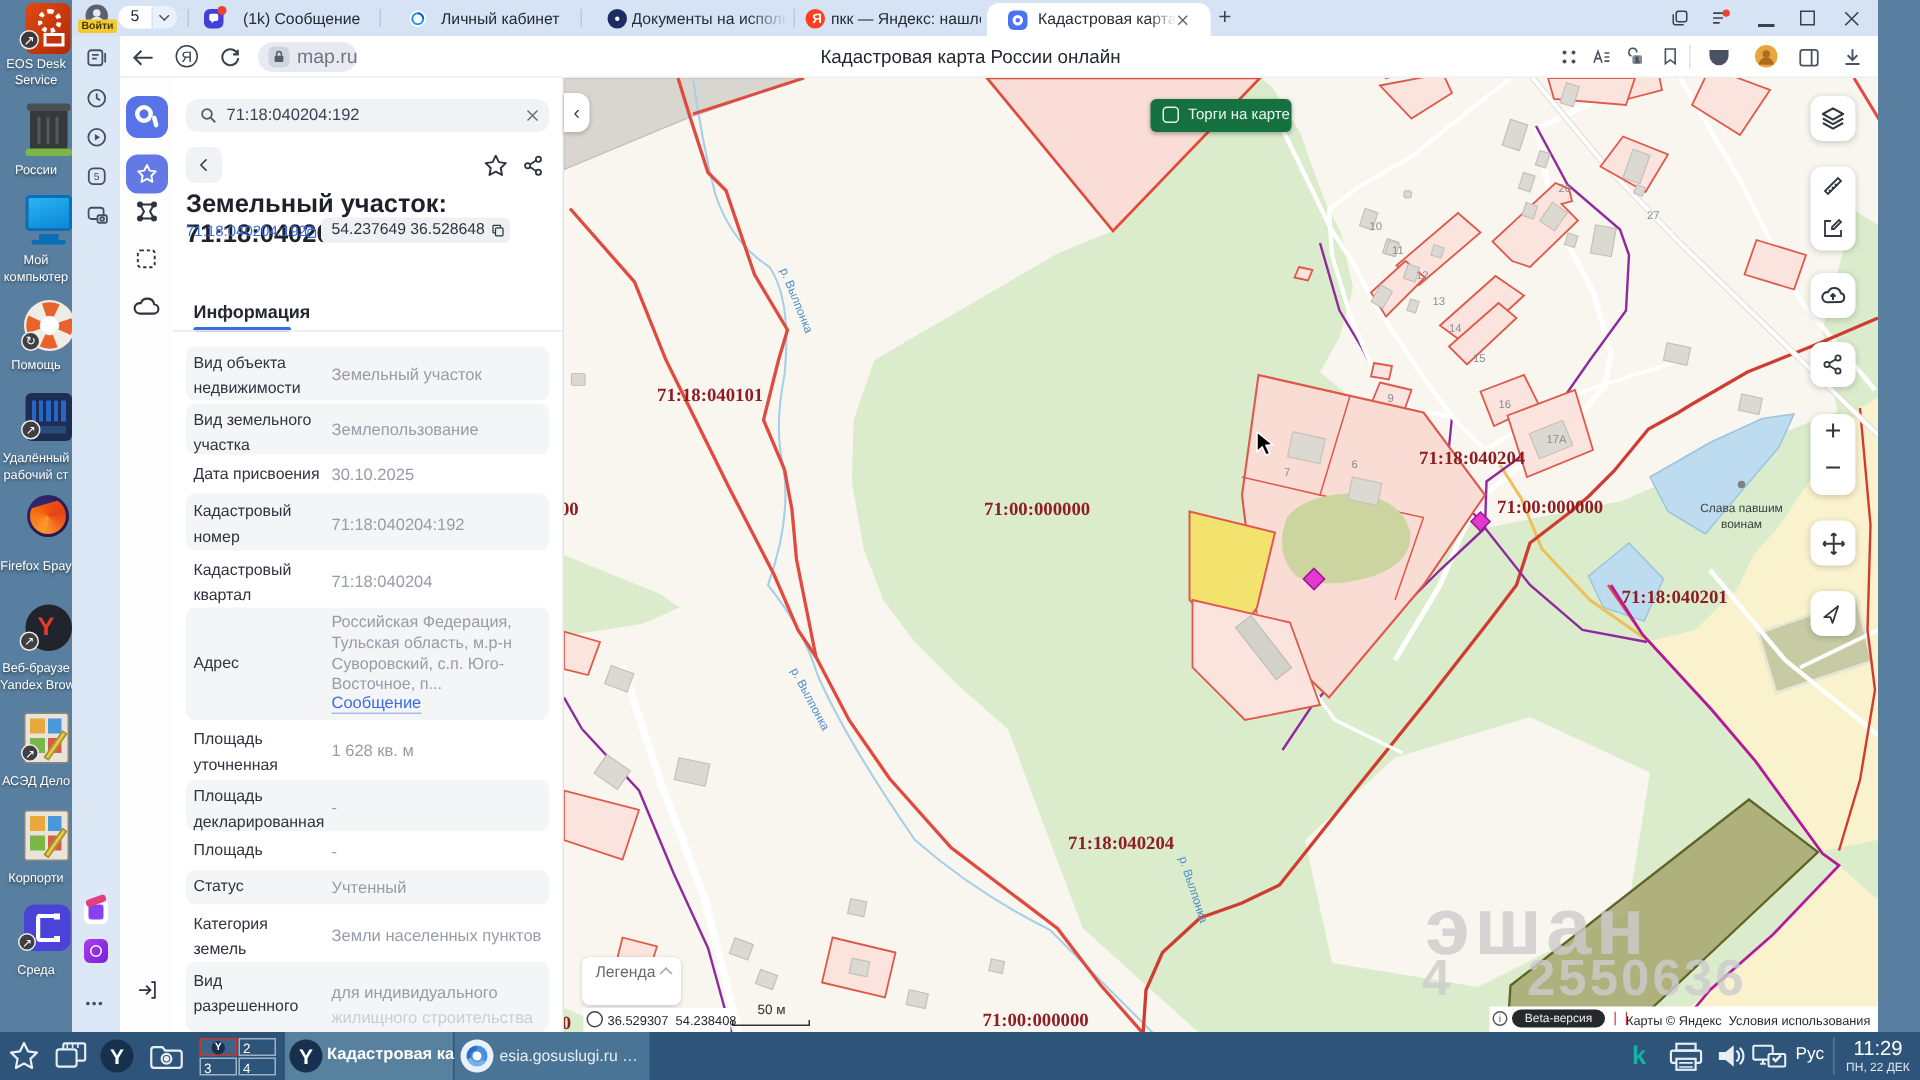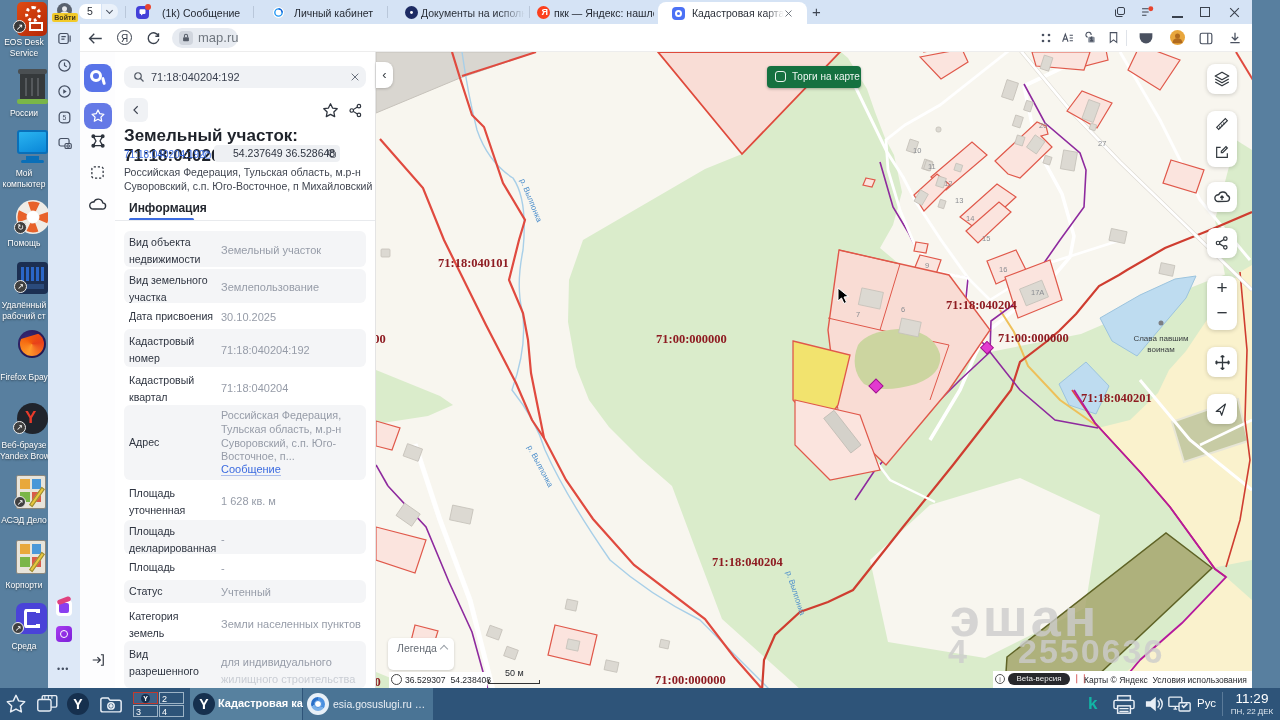--- a/index.html
+++ b/index.html
@@ -193,20 +193,21 @@
       </svg>
       <div class="abs" style="left:124px;top:4px;width:66px;height:20px;background:#e7ebf1;border-radius:10px;">
         <div class="abs" style="left:7px;top:3px;width:14px;height:14px;background:#d0d5dd;border-radius:4px;">
           <svg width="10" height="10" viewBox="0 0 24 24" style="position:absolute;left:2px;top:2px" fill="#555c68">
             <path d="M7 10 V7 a5 5 0 0 1 10 0 v3 h-2.4 V7 a2.6 2.6 0 0 0 -5.2 0 v3 Z"></path>
             <rect x="5" y="10" width="14" height="10" rx="2"></rect>
           </svg>
         </div>
         <div class="abs" style="left:26px;top:2px;font-size:13px;color:#70777f;">map.ru</div>
       </div>
+      <div class="abs" style="left:458px;top:7px;width:282px;text-align:center;font-size:12.5px;color:#23272e;">Кадастровая карта России онлайн</div>
       <svg width="12" height="12" viewBox="0 0 24 24" style="position:absolute;left:992px;top:8px" fill="#4a5160">
         <circle cx="6" cy="6" r="2.6"></circle>
         <circle cx="18" cy="6" r="2.6"></circle>
         <circle cx="6" cy="18" r="2.6"></circle>
         <circle cx="18" cy="18" r="2.6"></circle>
       </svg>
       <svg width="13" height="12" viewBox="0 0 24 22" style="position:absolute;left:1013px;top:8px" fill="none" stroke="#4a5160" stroke-width="2">
         <path d="M3 18 L8 4 L13 18 M4.5 13 h7"></path>
         <path d="M16 6 h6 M16 11 h6 M16 16 h6"></path>
       </svg>
@@ -326,28 +327,27 @@
       </svg>
 
       <div class="abs" style="left:9px;top:74px;font-size:17px;font-weight:bold;color:#1e222a;">Земельный участок: 71:18:040204:192</div>
 
       <div class="abs" style="left:9px;top:97px;font-size:10px;color:#3b6be0;">71:18:040204:192</div>
       <svg width="10" height="11" viewBox="0 0 24 24" style="position:absolute;left:87px;top:97px" fill="none" stroke="#3b6be0" stroke-width="2">
         <rect x="8" y="8" width="12" height="13" rx="2"></rect>
         <path d="M16 8 V5 a1 1 0 0 0 -1 -1 H5 a1 1 0 0 0 -1 1 V15 a1 1 0 0 0 1 1 h3"></path>
       </svg>
       <div class="abs" style="left:99px;top:93px;width:126px;height:17px;background:#eef0f3;border-radius:4px;">
-        <div class="abs" style="left:7px;top:2px;font-size:10.5px;color:#2e3440;margin-left:12px;">54.237649 36.528648</div>
+        <div class="abs" style="left:7px;top:2px;font-size:10.5px;color:#2e3440;">54.237649 36.528648</div>
       </div>
       <svg width="10" height="11" viewBox="0 0 24 24" style="position:absolute;left:212px;top:96px" fill="none" stroke="#2e3440" stroke-width="2">
         <rect x="8" y="8" width="12" height="13" rx="2"></rect>
         <path d="M16 8 V5 a1 1 0 0 0 -1 -1 H5 a1 1 0 0 0 -1 1 V15 a1 1 0 0 0 1 1 h3"></path>
       </svg>
 
-      <div class="abs" style="left:9px;top:114px;width:254px;font-size:10.5px;color:#414651;line-height:13.5px; white-space:nowrap;">Российская Федерация, Тульская область, м.р-н<br>Суворовский, с.п. Юго-Восточное, п Михайловский</div>
 
       <div class="abs" style="left:14px;top:149px;font-size:12px;font-weight:bold;color:#23272f;">Информация</div>
       <div class="abs" style="left:14px;top:166px;width:65px;height:3px;background:#3b6be0;border-radius:2px;"></div>
       <div class="abs" style="left:0;top:168px;width:260px;height:1px;background:#e8eaed;"></div>
 
       <div class="srow grey" style="top:179px;height:36px;"></div>
       <div class="lbl" style="top:182px;">Вид объекта<br>недвижимости</div>
       <div class="val" style="top:190px;">Земельный участок</div>
       <div class="srow grey" style="top:217px;height:34px;"></div>
       <div class="lbl" style="top:220px;">Вид земельного<br>участка</div>

